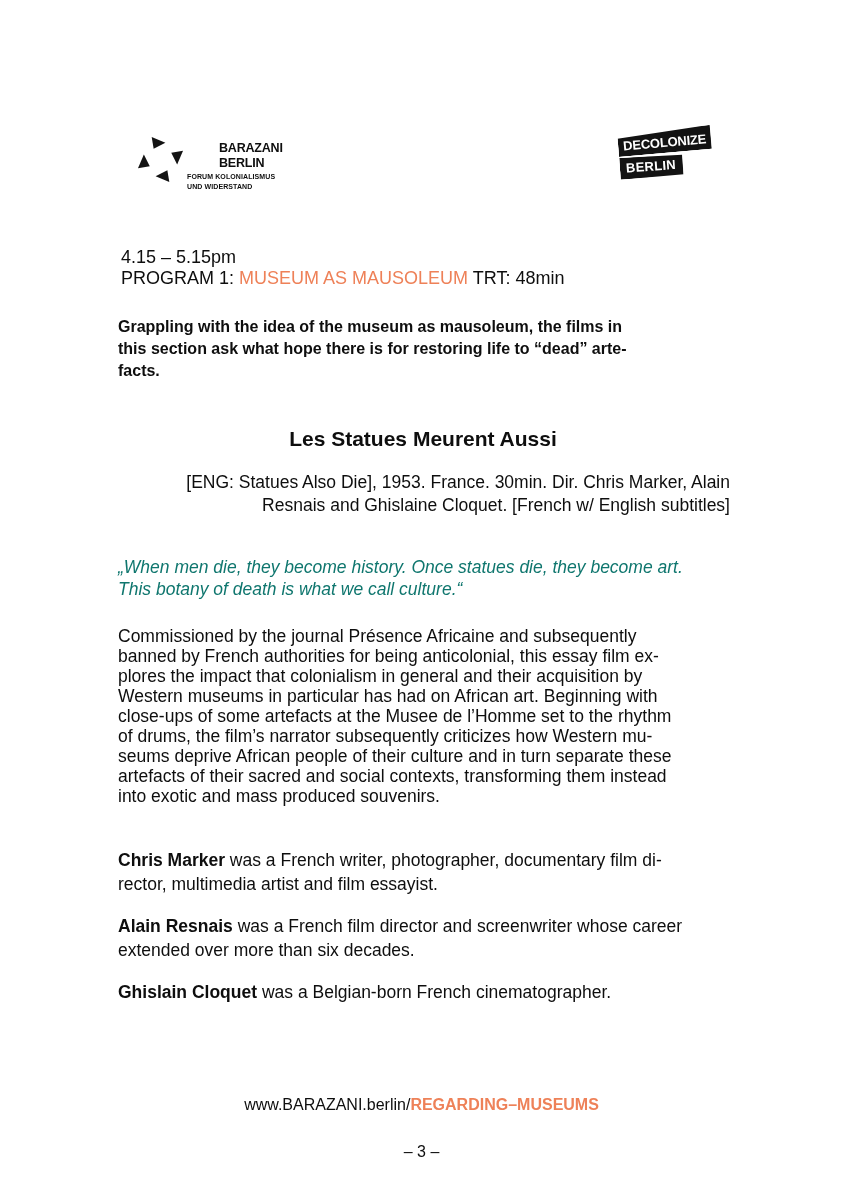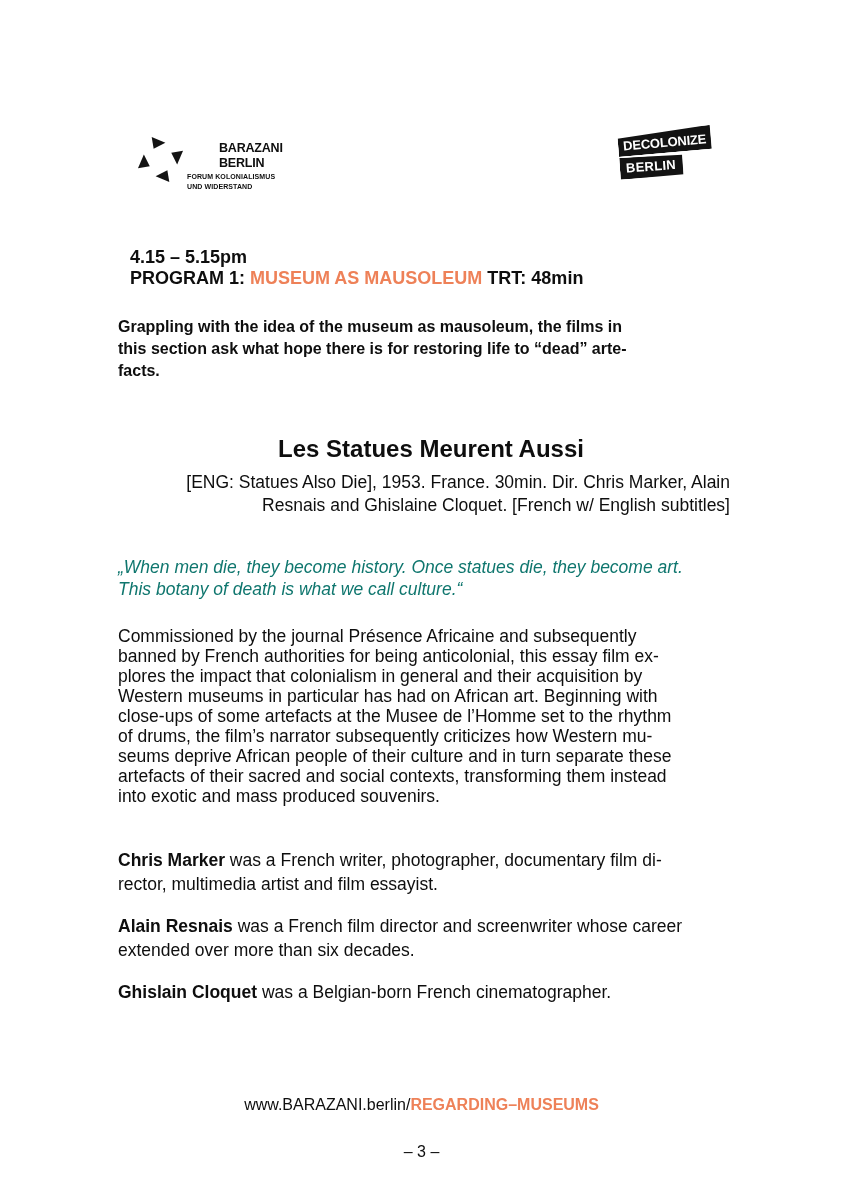--- a/index.html
+++ b/index.html
@@ -33,23 +33,23 @@
     clip-path: polygon(0 24%, 100% 0, 100% 100%, 0 100%);
   }
   .deco-bottom {
     background: #131313; color: #fff; font-weight: bold; font-size: 13px;
     letter-spacing: 0.3px; padding: 3px 7px 4px 6px; display: inline-block; margin-top: 1px;
     clip-path: polygon(0 0, 100% 6%, 100% 94%, 0 100%);
     transform: rotate(1deg); transform-origin: left top;
   }
 
   
-  .heading { position: absolute; left: 130px; top: 247px; font-size: 18px; font-weight: bold; line-height: 21px; }
+  .heading { position: absolute; left: 121px; top: 247px; font-size: 18px; font-weight: normal; line-height: 21px; }
   .intro { position: absolute; left: 118px; top: 316px; width: 620px; font-size: 16px; font-weight: bold; line-height: 22px; }
-  .film-title { position: absolute; left: 116px; top: 427px; width: 614px; text-align: center; font-size: 24px; font-weight: bold; margin: 8px; }
+  .film-title { position: absolute; left: 116px; top: 427px; width: 614px; text-align: center; font-size: 21px; font-weight: bold; margin: 0; }
   .credits { position: absolute; left: 116px; top: 471px; width: 614px; text-align: right; font-size: 17.5px; line-height: 23px; }
   .quote { position: absolute; left: 118px; top: 556px; width: 620px; font-size: 17.5px; font-style: italic; line-height: 22px; color: #0f766e; }
   .synopsis { position: absolute; left: 118px; top: 626px; width: 620px; font-size: 17.5px; line-height: 20px; }
   .bio { position: absolute; left: 118px; width: 625px; font-size: 17.5px; line-height: 24px; }
   .bio-0 { top: 848px; }
   .bio-1 { top: 914px; }
   .bio-2 { top: 980px; }
 
   .footer-url { position: absolute; left: 0; top: 1096px; width: 843px; text-align: center; font-size: 16px; }
   .page-number { position: absolute; left: 0; top: 1143px; width: 843px; text-align: center; font-size: 16px; }

